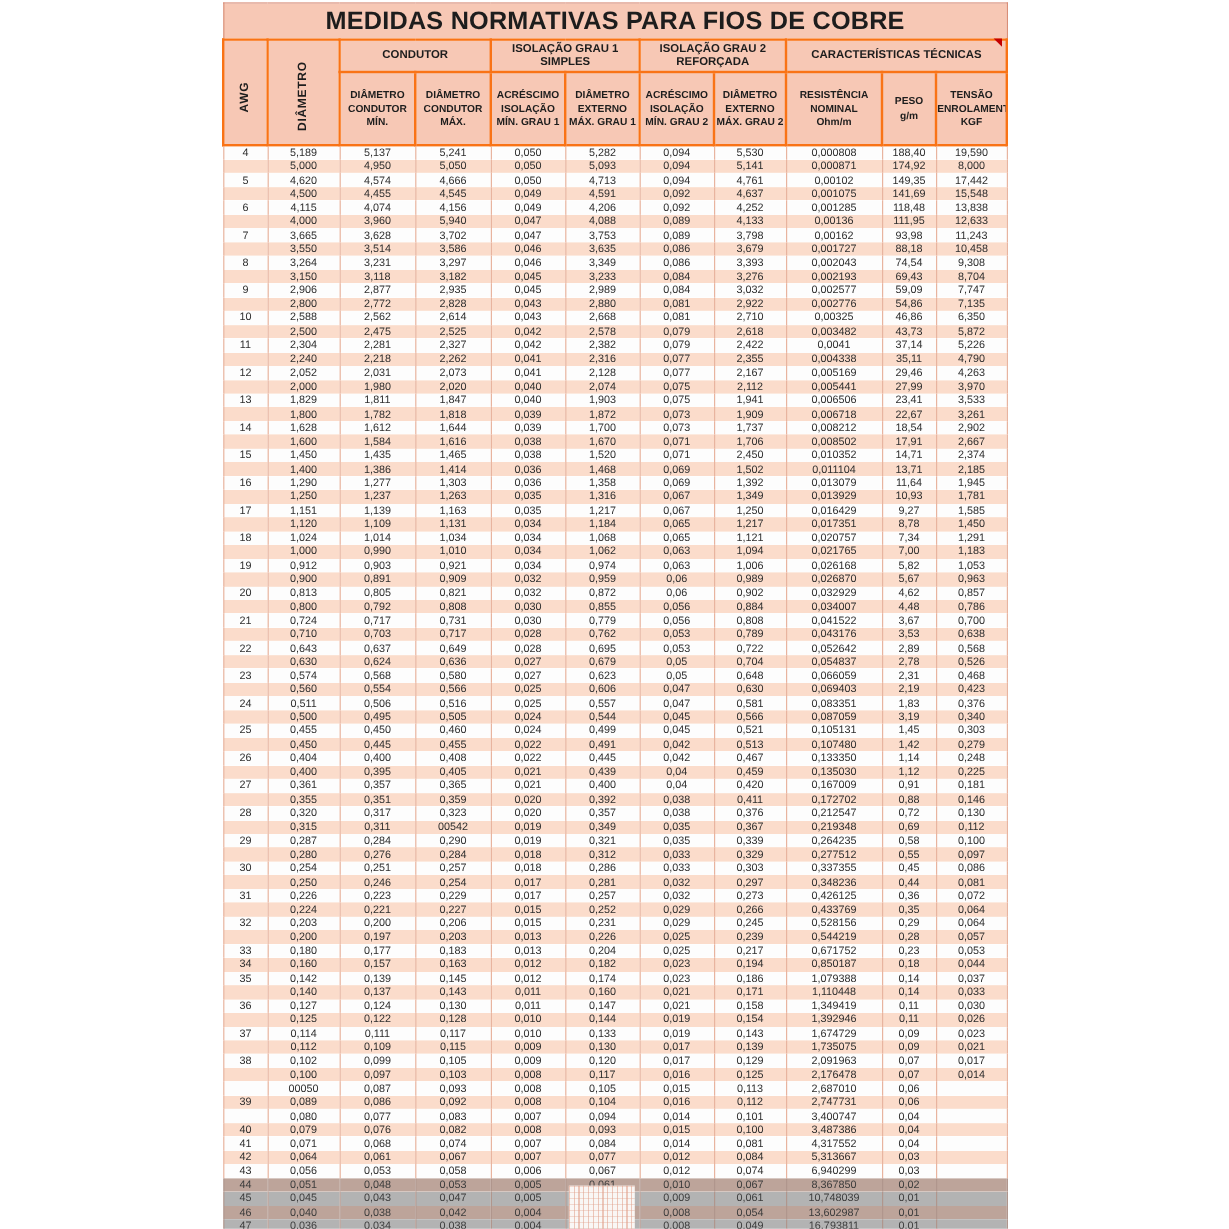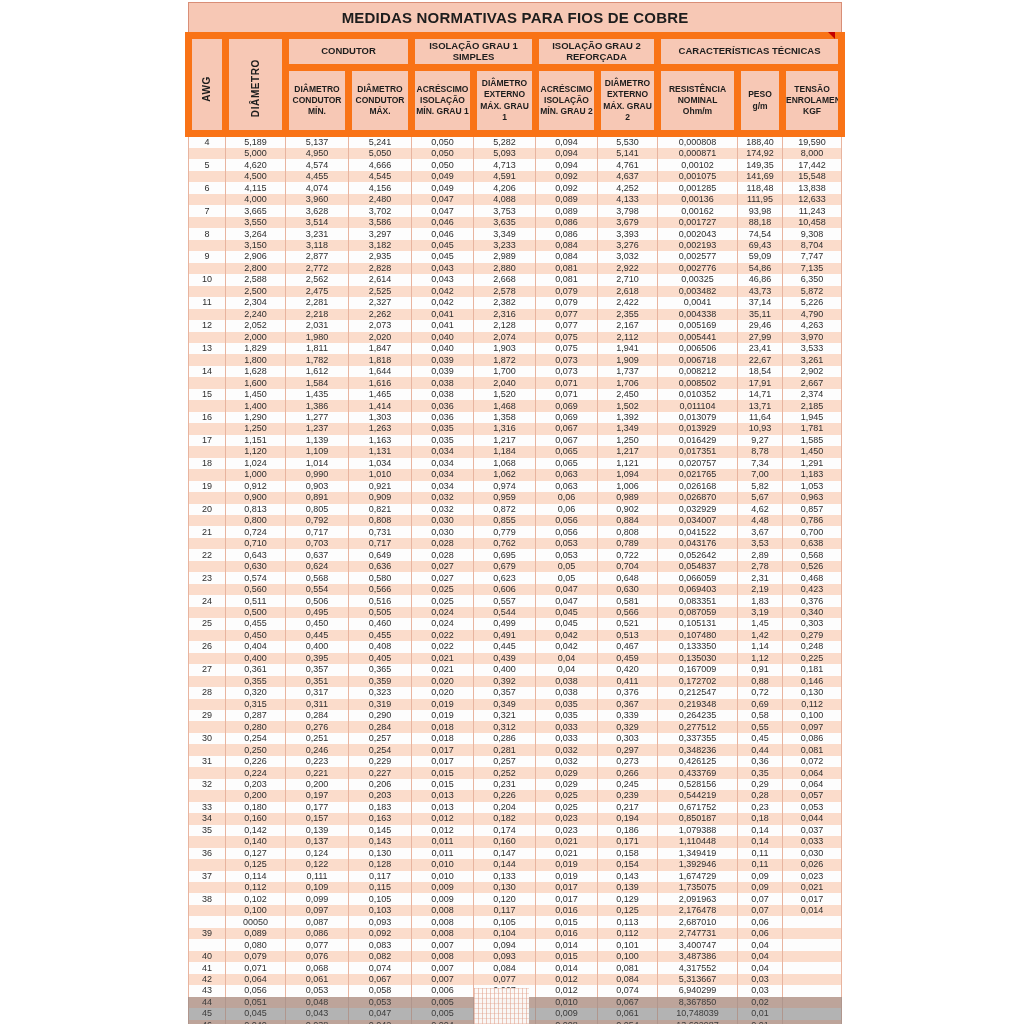--- a/index.html
+++ b/index.html
@@ -6,23 +6,23 @@
   body{
     width:1024px;height:1024px;background:#ffffff;position:relative;overflow:hidden;
     font-family:"Liberation Sans",sans-serif;
   }
   .sheet{position:absolute;left:185px;top:2px;width:653px;}
   table{border-collapse:collapse;table-layout:fixed;width:653px;}
   th,td{padding:0;text-align:center;overflow:hidden;white-space:nowrap;}
   
   thead th{
     background:#f7c8b5;color:#1d1d1d;font-weight:bold;
-    border:7px solid #f97316;
+    border:2px solid #f97316;
   }
-  th.title-cell{height:29px;font-size:15px;letter-spacing:.2px;border:1px solid #d98e77;}
+  th.title-cell{height:29px;font-size:21px;letter-spacing:.2px;border:1px solid #d98e77;}
   tr.ghead th{height:25px;font-size:9.5px;line-height:1.15;white-space:pre-line;}
   tr.shead th{height:59px;font-size:8.5px;line-height:1.3;white-space:pre-line;}
   th.vert{vertical-align:middle;}
   th.vert .vtext{
     display:inline-block;writing-mode:vertical-rl;transform:rotate(180deg);
     font-size:10px;font-weight:bold;letter-spacing:.6px;
   }
   
   tbody tr{height:11.47px;}
   tbody td{
@@ -178,21 +178,21 @@
           <td>0,092</td>
           <td>4,252</td>
           <td>0,001285</td>
           <td>118,48</td>
           <td>13,838</td>
         </tr>
         <tr>
           <td></td>
           <td>4,000</td>
           <td>3,960</td>
-          <td>2,480</td>
+          <td>5,940</td>
           <td>0,047</td>
           <td>4,088</td>
           <td>0,089</td>
           <td>4,133</td>
           <td>0,00136</td>
           <td>111,95</td>
           <td>12,633</td>
         </tr>
         <tr>
           <td>7</td>
@@ -388,21 +388,21 @@
           <td>0,008212</td>
           <td>18,54</td>
           <td>2,902</td>
         </tr>
         <tr>
           <td></td>
           <td>1,600</td>
           <td>1,584</td>
           <td>1,616</td>
           <td>0,038</td>
-          <td>2,040</td>
+          <td>1,670</td>
           <td>0,071</td>
           <td>1,706</td>
           <td>0,008502</td>
           <td>17,91</td>
           <td>2,667</td>
         </tr>
         <tr>
           <td>15</td>
           <td>1,450</td>
           <td>1,435</td>
@@ -750,21 +750,21 @@
           <td>0,038</td>
           <td>0,376</td>
           <td>0,212547</td>
           <td>0,72</td>
           <td>0,130</td>
         </tr>
         <tr>
           <td></td>
           <td>0,315</td>
           <td>0,311</td>
-          <td>0,319</td>
+          <td>00542</td>
           <td>0,019</td>
           <td>0,349</td>
           <td>0,035</td>
           <td>0,367</td>
           <td>0,219348</td>
           <td>0,69</td>
           <td>0,112</td>
         </tr>
         <tr>
           <td>29</td>

